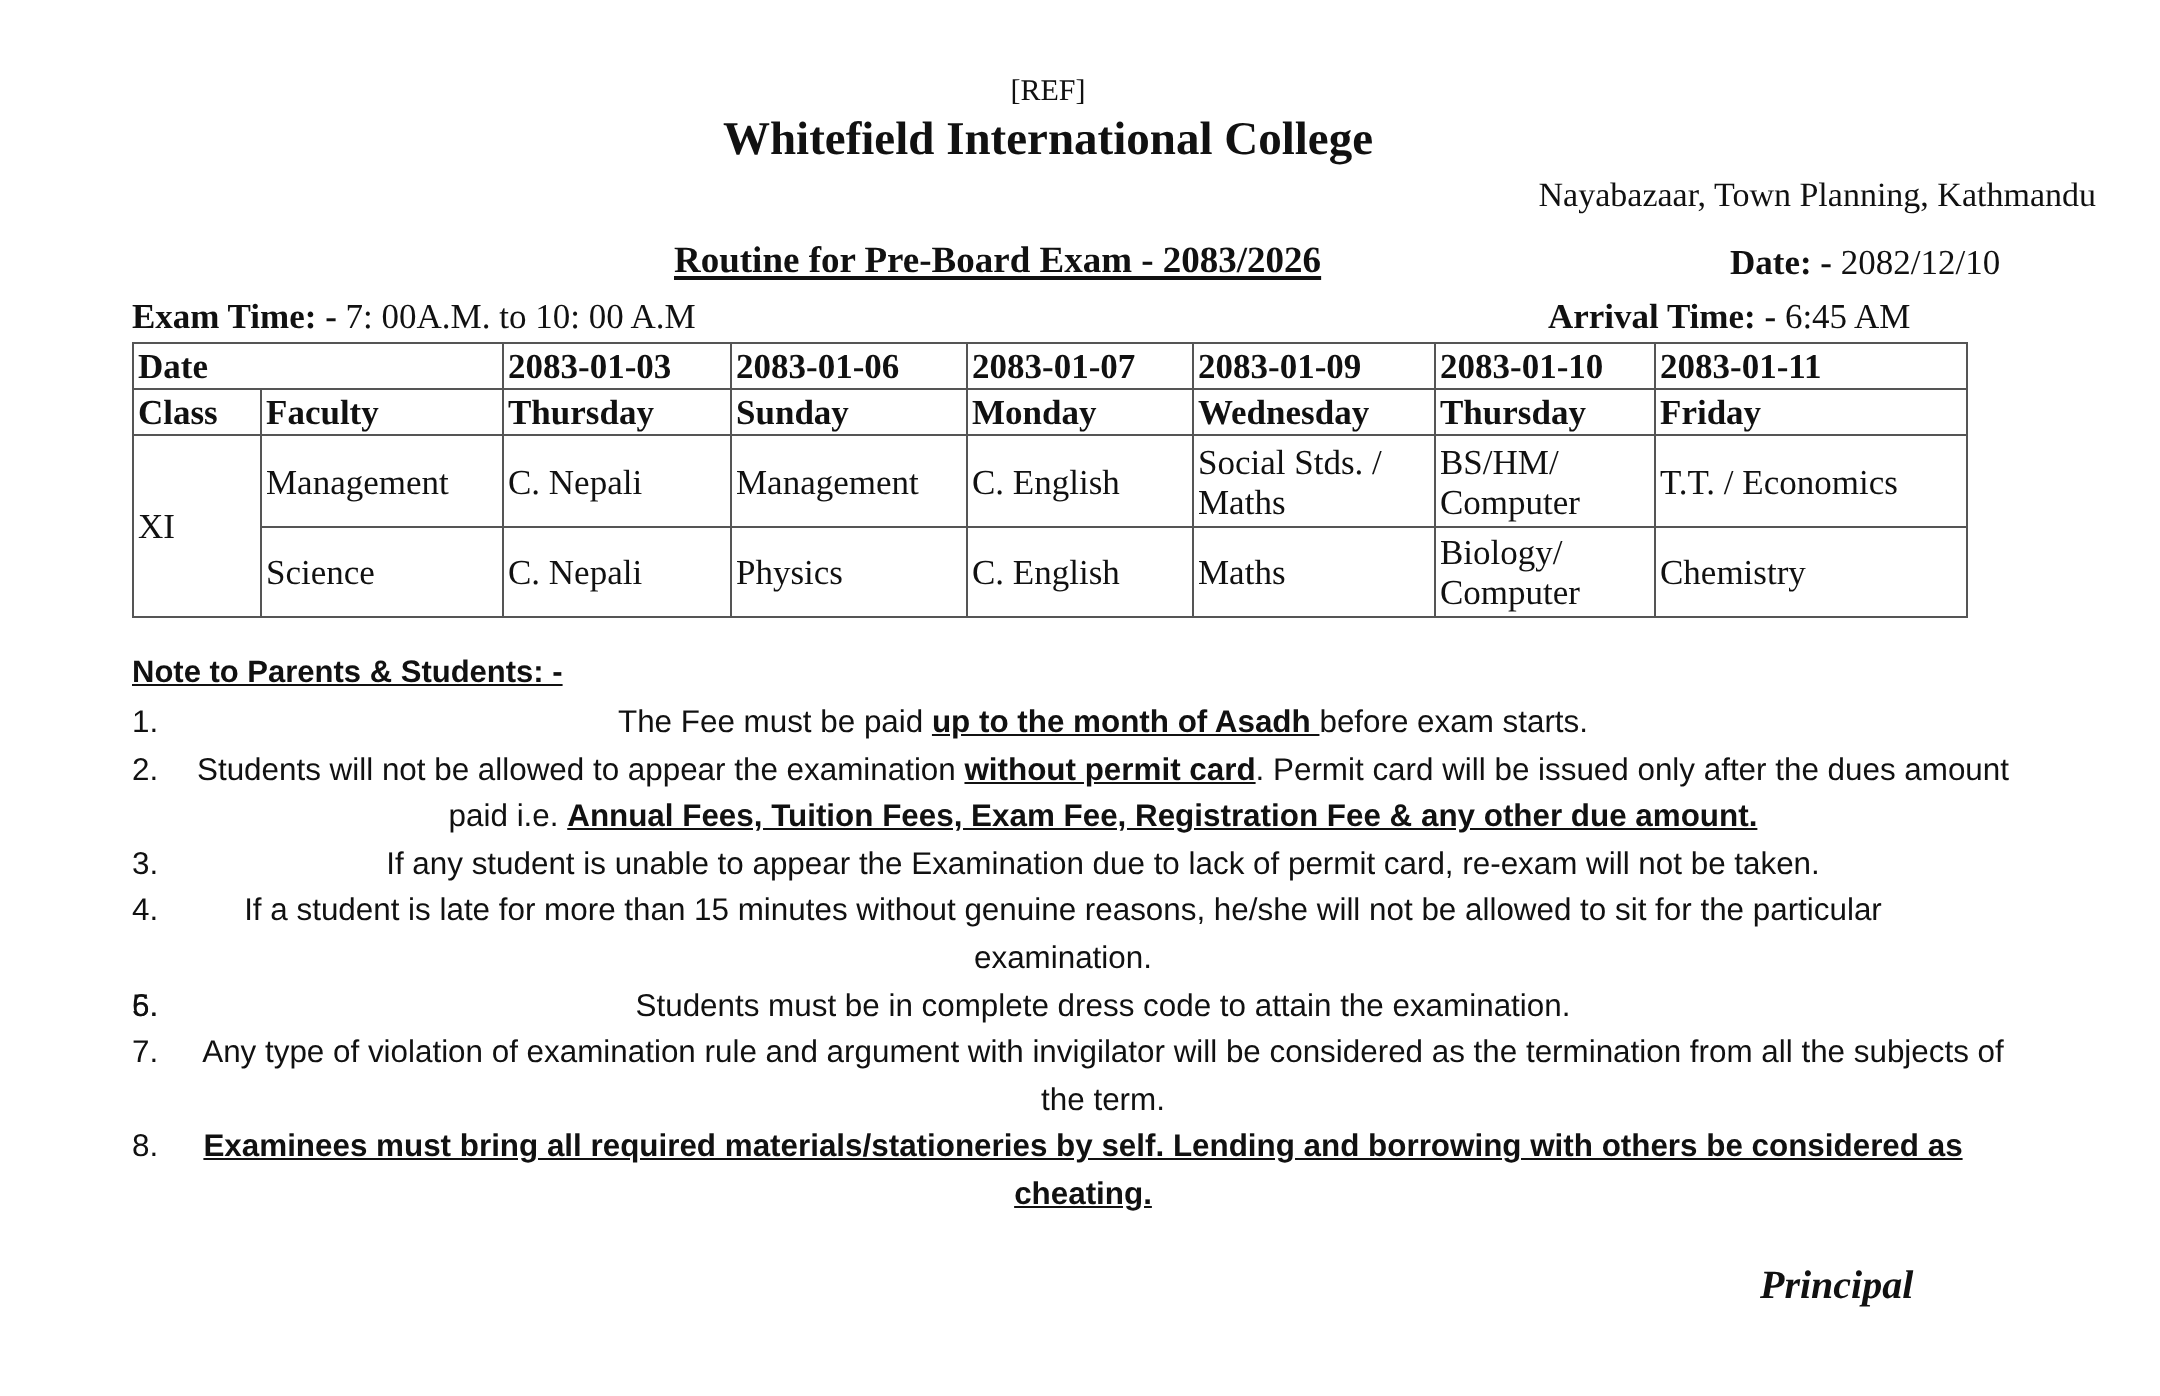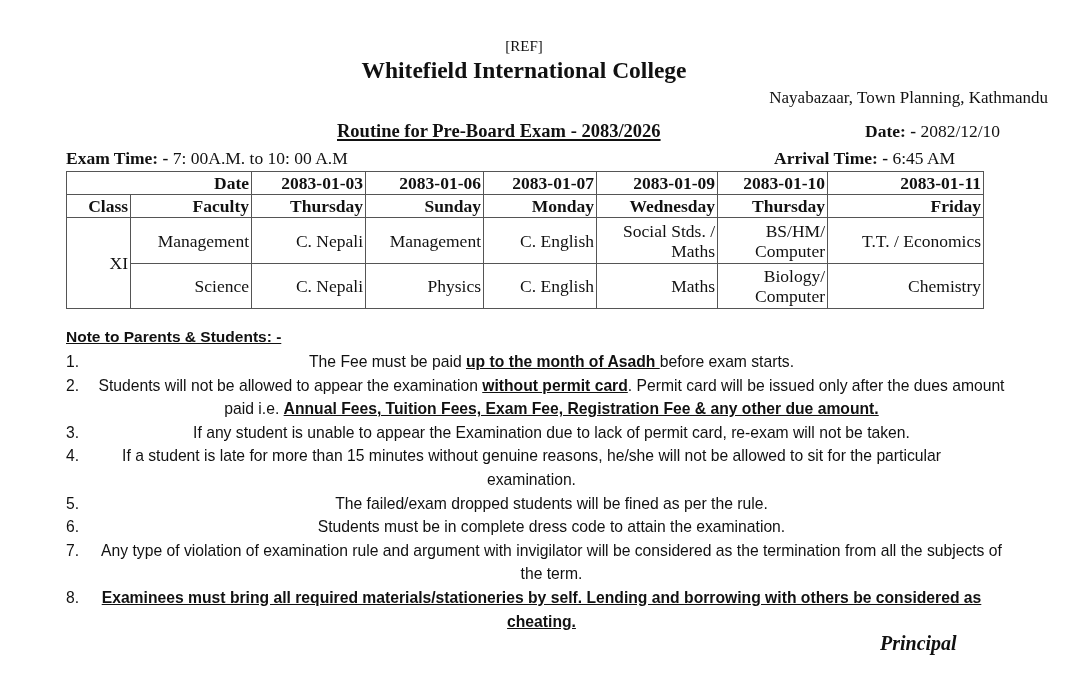--- a/index.html
+++ b/index.html
@@ -12,21 +12,21 @@
   .address { position: absolute; left: 0; width: 1048px; top: 88px; text-align: right; font-size: 17px; }
 
   .routine-title { position: absolute; left: 337px; top: 121px; font-size: 18.5px; font-weight: bold; text-decoration: underline; text-decoration-thickness: 1.5px; text-underline-offset: 2px; }
   .date-line { position: absolute; left: 865px; top: 121px; font-size: 17.5px; }
   .date-line b { font-weight: bold; }
 
   .exam-time { position: absolute; left: 66px; top: 148px; font-size: 17.5px; }
   .arrival-time { position: absolute; left: 774px; top: 148px; font-size: 17.5px; }
 
   table.routine { position: absolute; left: 66px; top: 171px; border-collapse: collapse; font-size: 17.5px; }
-  table.routine td { border: 1px solid #555; text-align: right; vertical-align: middle; padding: 0 2px; line-height: 20px; }
+  table.routine td { border: 1px solid #555; text-align: left; vertical-align: middle; padding: 0 2px; line-height: 20px; }
   table.routine tr.h td { height: 22px; font-weight: bold; }
   table.routine tr.r1 td { height: 45px; }
   table.routine tr.r2 td { height: 44px; }
 
   .notes-title { position: absolute; left: 66px; top: 328px; font-size: 15.5px; font-weight: bold; text-decoration: underline; }
   .notes { position: absolute; left: 66px; top: 350px; width: 940px; font-size: 15.7px; line-height: 23.6px; margin: 0; padding: 0; list-style: none; }
   .notes li { position: relative; padding-left: 31px; }
   .notes li .num { position: absolute; left: 0; top: 0; }
   .notes u, .notes .u { text-decoration: underline; }
   .notes b { font-weight: bold; }
@@ -116,21 +116,21 @@
   <li>
     <span class="num">2.</span><span>Students will not be allowed to appear the examination </span><b class="u">without permit card</b><span>. Permit card will be issued only after the dues amount paid i.e. </span><b class="u">Annual Fees, Tuition Fees, Exam Fee, Registration Fee &amp; any other due amount.</b>
   </li>
   <li>
     <span class="num">3.</span><span>If any student is unable to appear the Examination due to lack of permit card, re-exam will not be taken.</span>
   </li>
   <li style="padding-right:40px;">
     <span class="num">4.</span><span>If a student is late for more than 15 minutes without genuine reasons, he/she will not be allowed to sit for the particular examination.</span>
   </li>
   <li>
-    <span class="num">5.</span><span>The failed/exam dropped students will be fined as per the rule.</span>
+    <span class="num">5.</span>
   </li>
   <li>
     <span class="num">6.</span><span>Students must be in complete dress code to attain the examination.</span>
   </li>
   <li>
     <span class="num">7.</span><span>Any type of violation of examination rule and argument with invigilator will be considered as the termination from all the subjects of the term.</span>
   </li>
   <li style="padding-right:20px;">
     <span class="num">8.</span><b class="u">Examinees must bring all required materials/stationeries by self. Lending and borrowing with others be considered as cheating.</b>
   </li>

